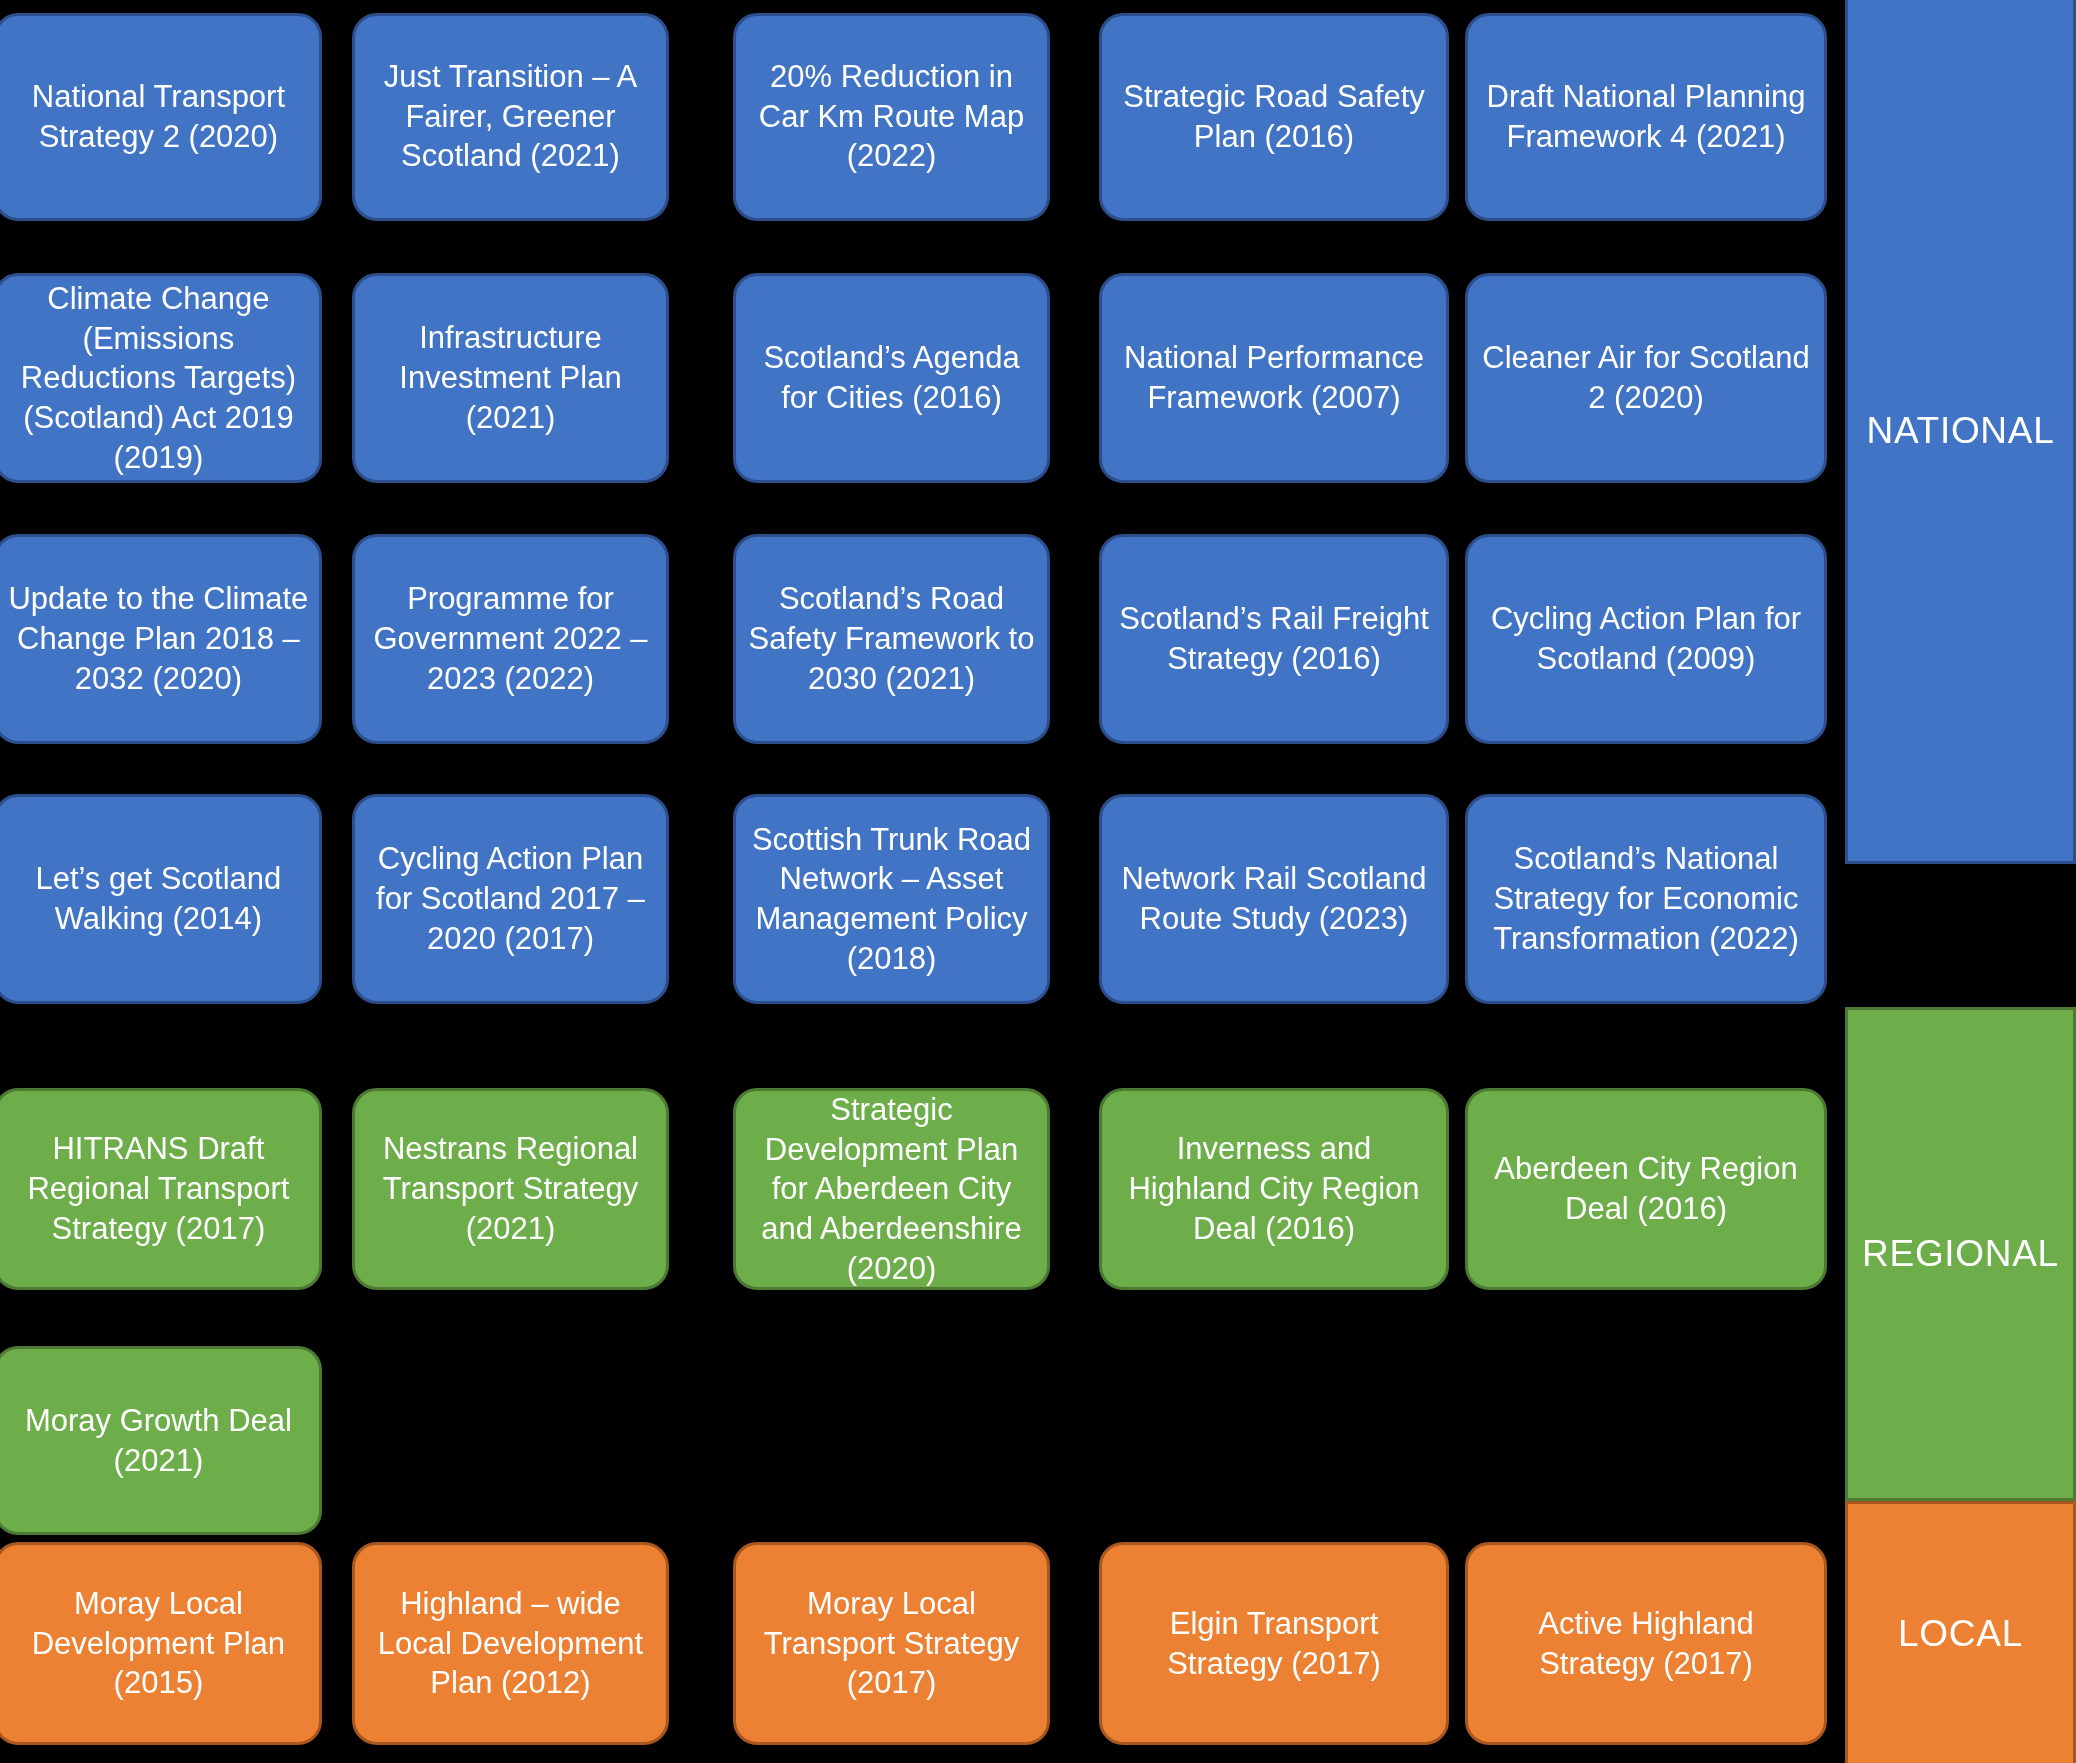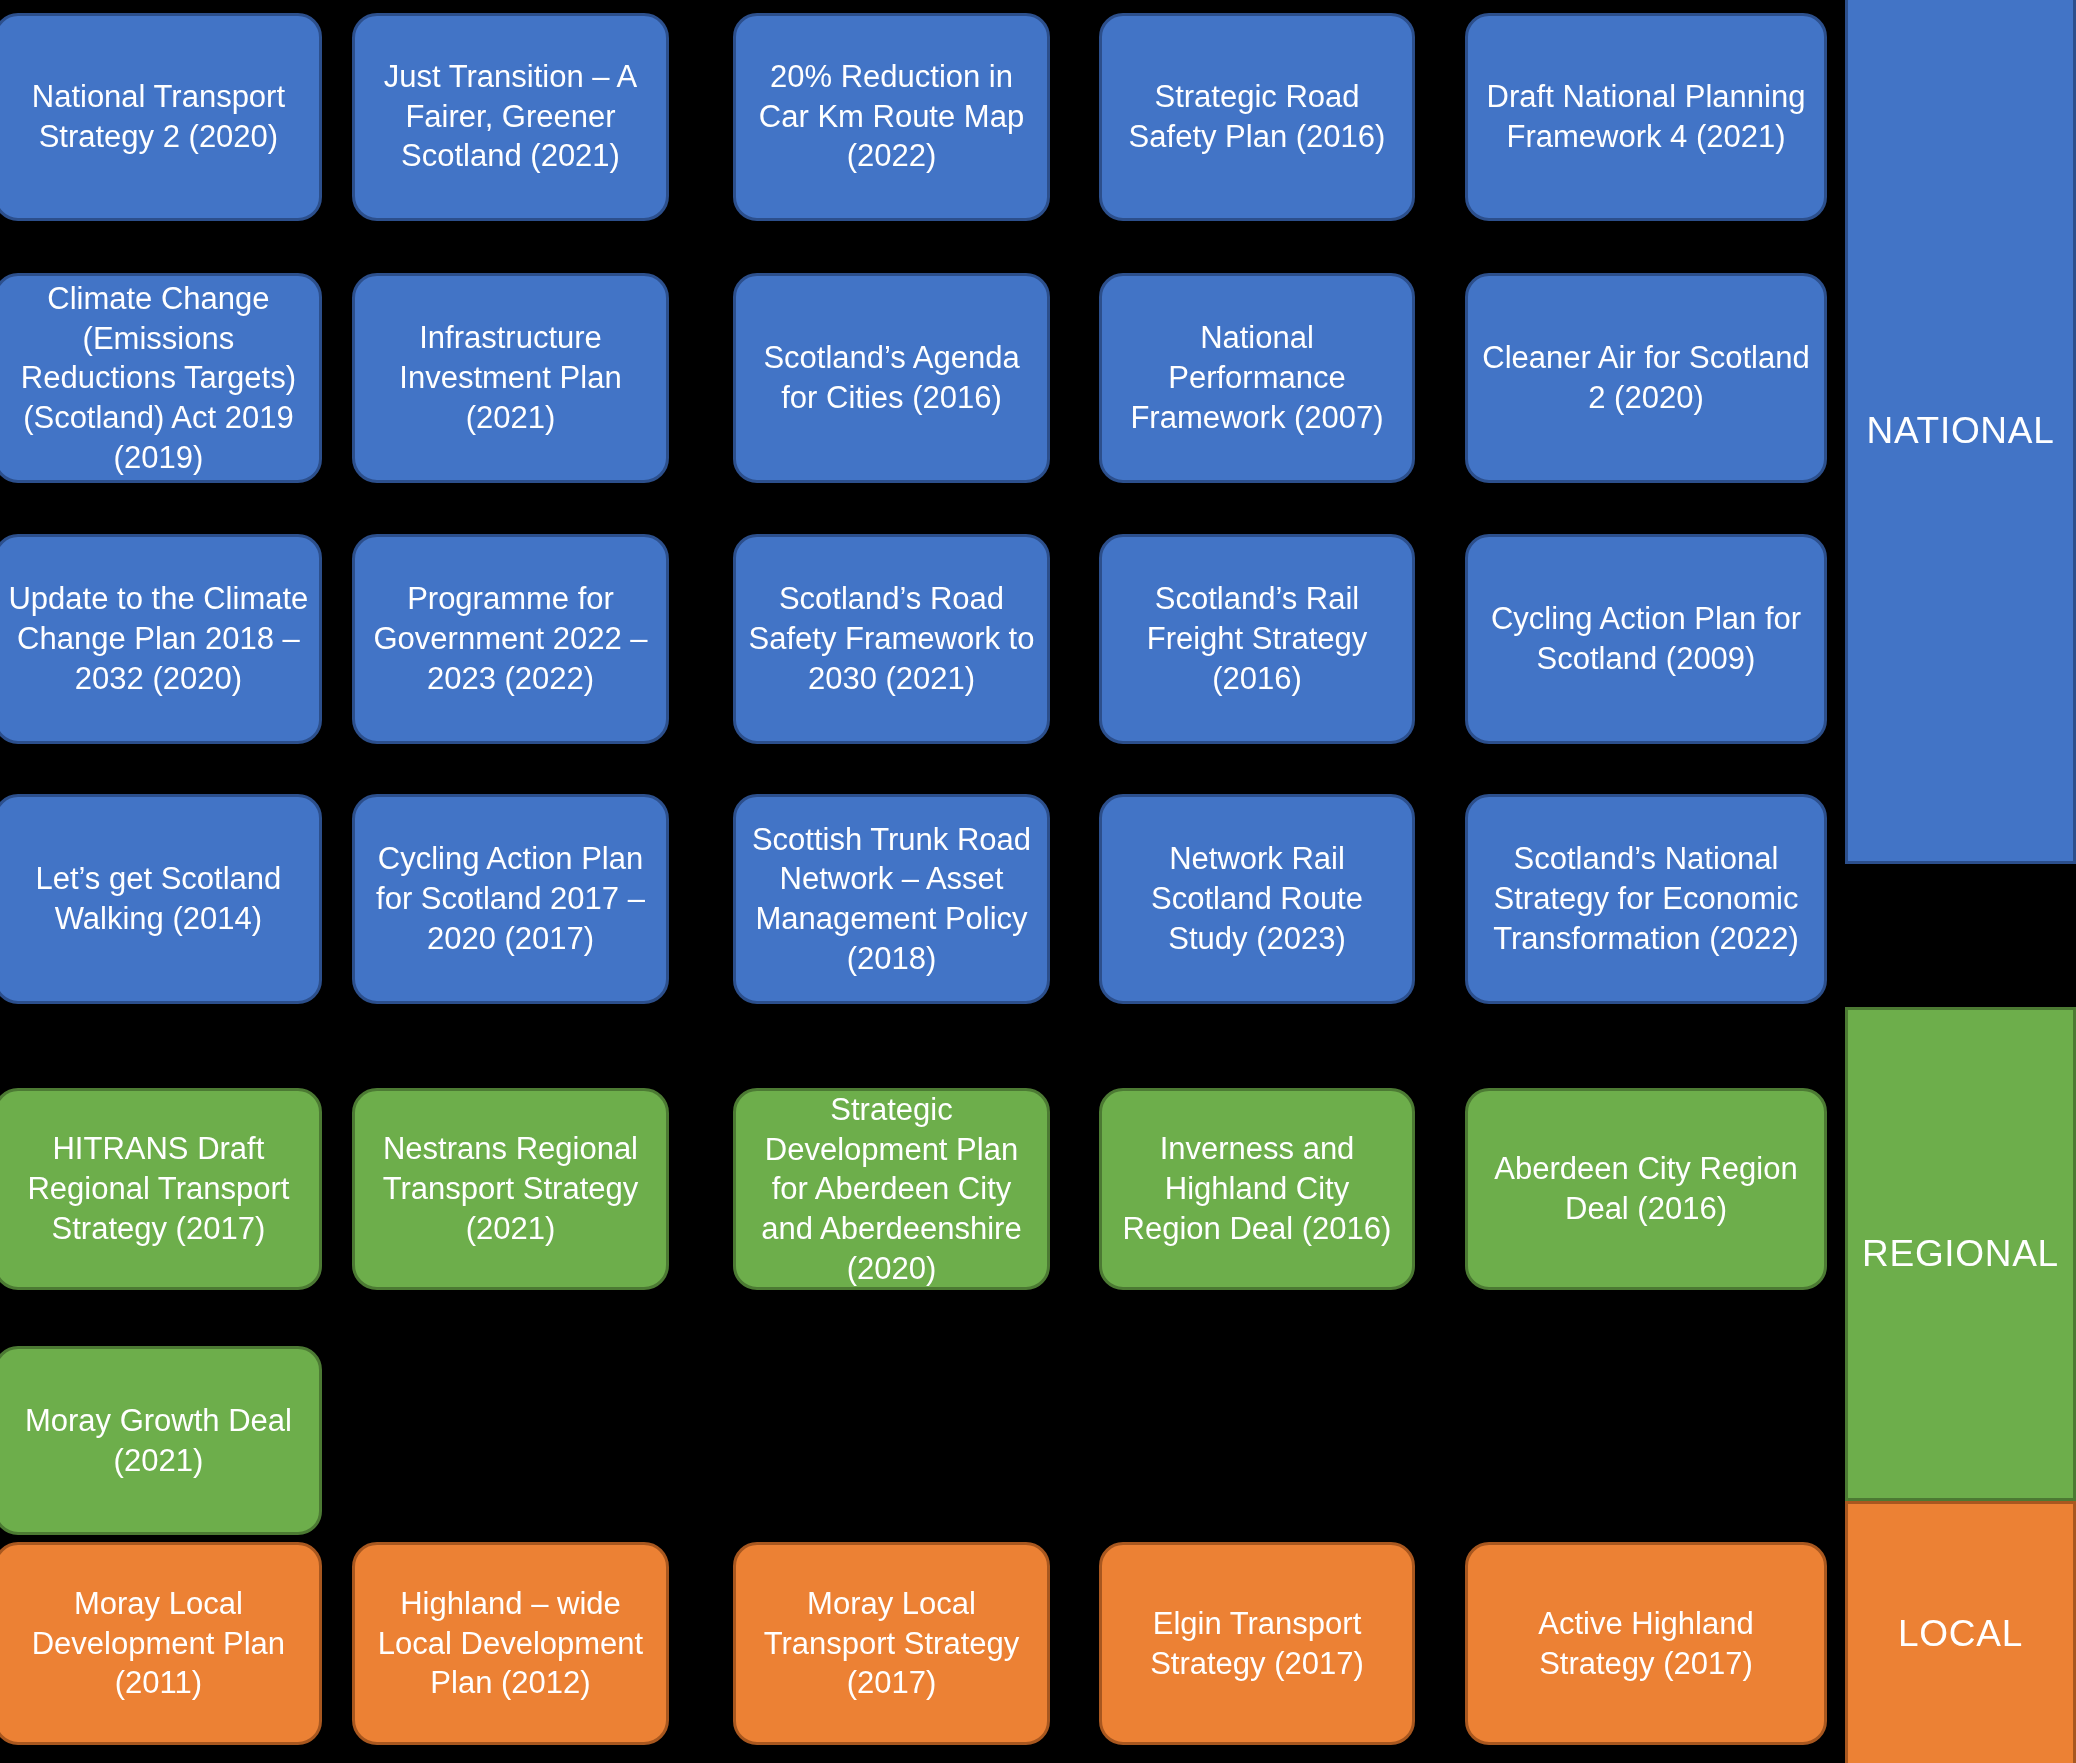--- a/index.html
+++ b/index.html
@@ -36,21 +36,21 @@
   }
   .card span{display:block;width:100%;}
   .blue {background:#4274C6;border:3.5px solid #2C4F8C;}
   .green{background:#6DAE4B;border:3.5px solid #4C7A33;margin-top:48px;}
   .orange{background:#EC8134;border:3.5px solid #A8571F;}
 
   
   .c1{left:-5.6px;  width:328px;}
   .c2{left:352px; width:317px;border-radius:25px;}
   .c3{left:733px;width:317px;}
-  .c4{left:1099px;width:316px;}
+  .c4{left:1099px;width:350px;}
   .c5{left:1465px;width:362px;}
 
   
   .r1{top:12.6px;   height:208px;}
   .r2{top:273px;  height:210px;}
   .r3{top:534px;  height:210px;}
   .r4{top:794px; height:210px;}
   .r5{top:1040px; height:202px;}
   .r6{top:1298px; height:189px;}
   .r7{top:1542px; height:203px;}
@@ -138,21 +138,21 @@
     </div>
   <div class="card green c5 r5">
       <span>Aberdeen City Region Deal (2016)</span>
     </div>
 
   <div class="card green c1 r6">
       <span>Moray Growth Deal (2021)</span>
     </div>
 
   <div class="card orange c1 r7">
-      <span>Moray Local Development Plan (2011)</span>
+      <span>Moray Local Development Plan (2015)</span>
     </div>
   <div class="card orange c2 r7">
       <span>Highland – wide Local Development Plan (2012)</span>
     </div>
   <div class="card orange c3 r7">
       <span>Moray Local Transport Strategy (2017)</span>
     </div>
   <div class="card orange c4 r7">
       <span>Elgin Transport Strategy (2017)</span>
     </div>

